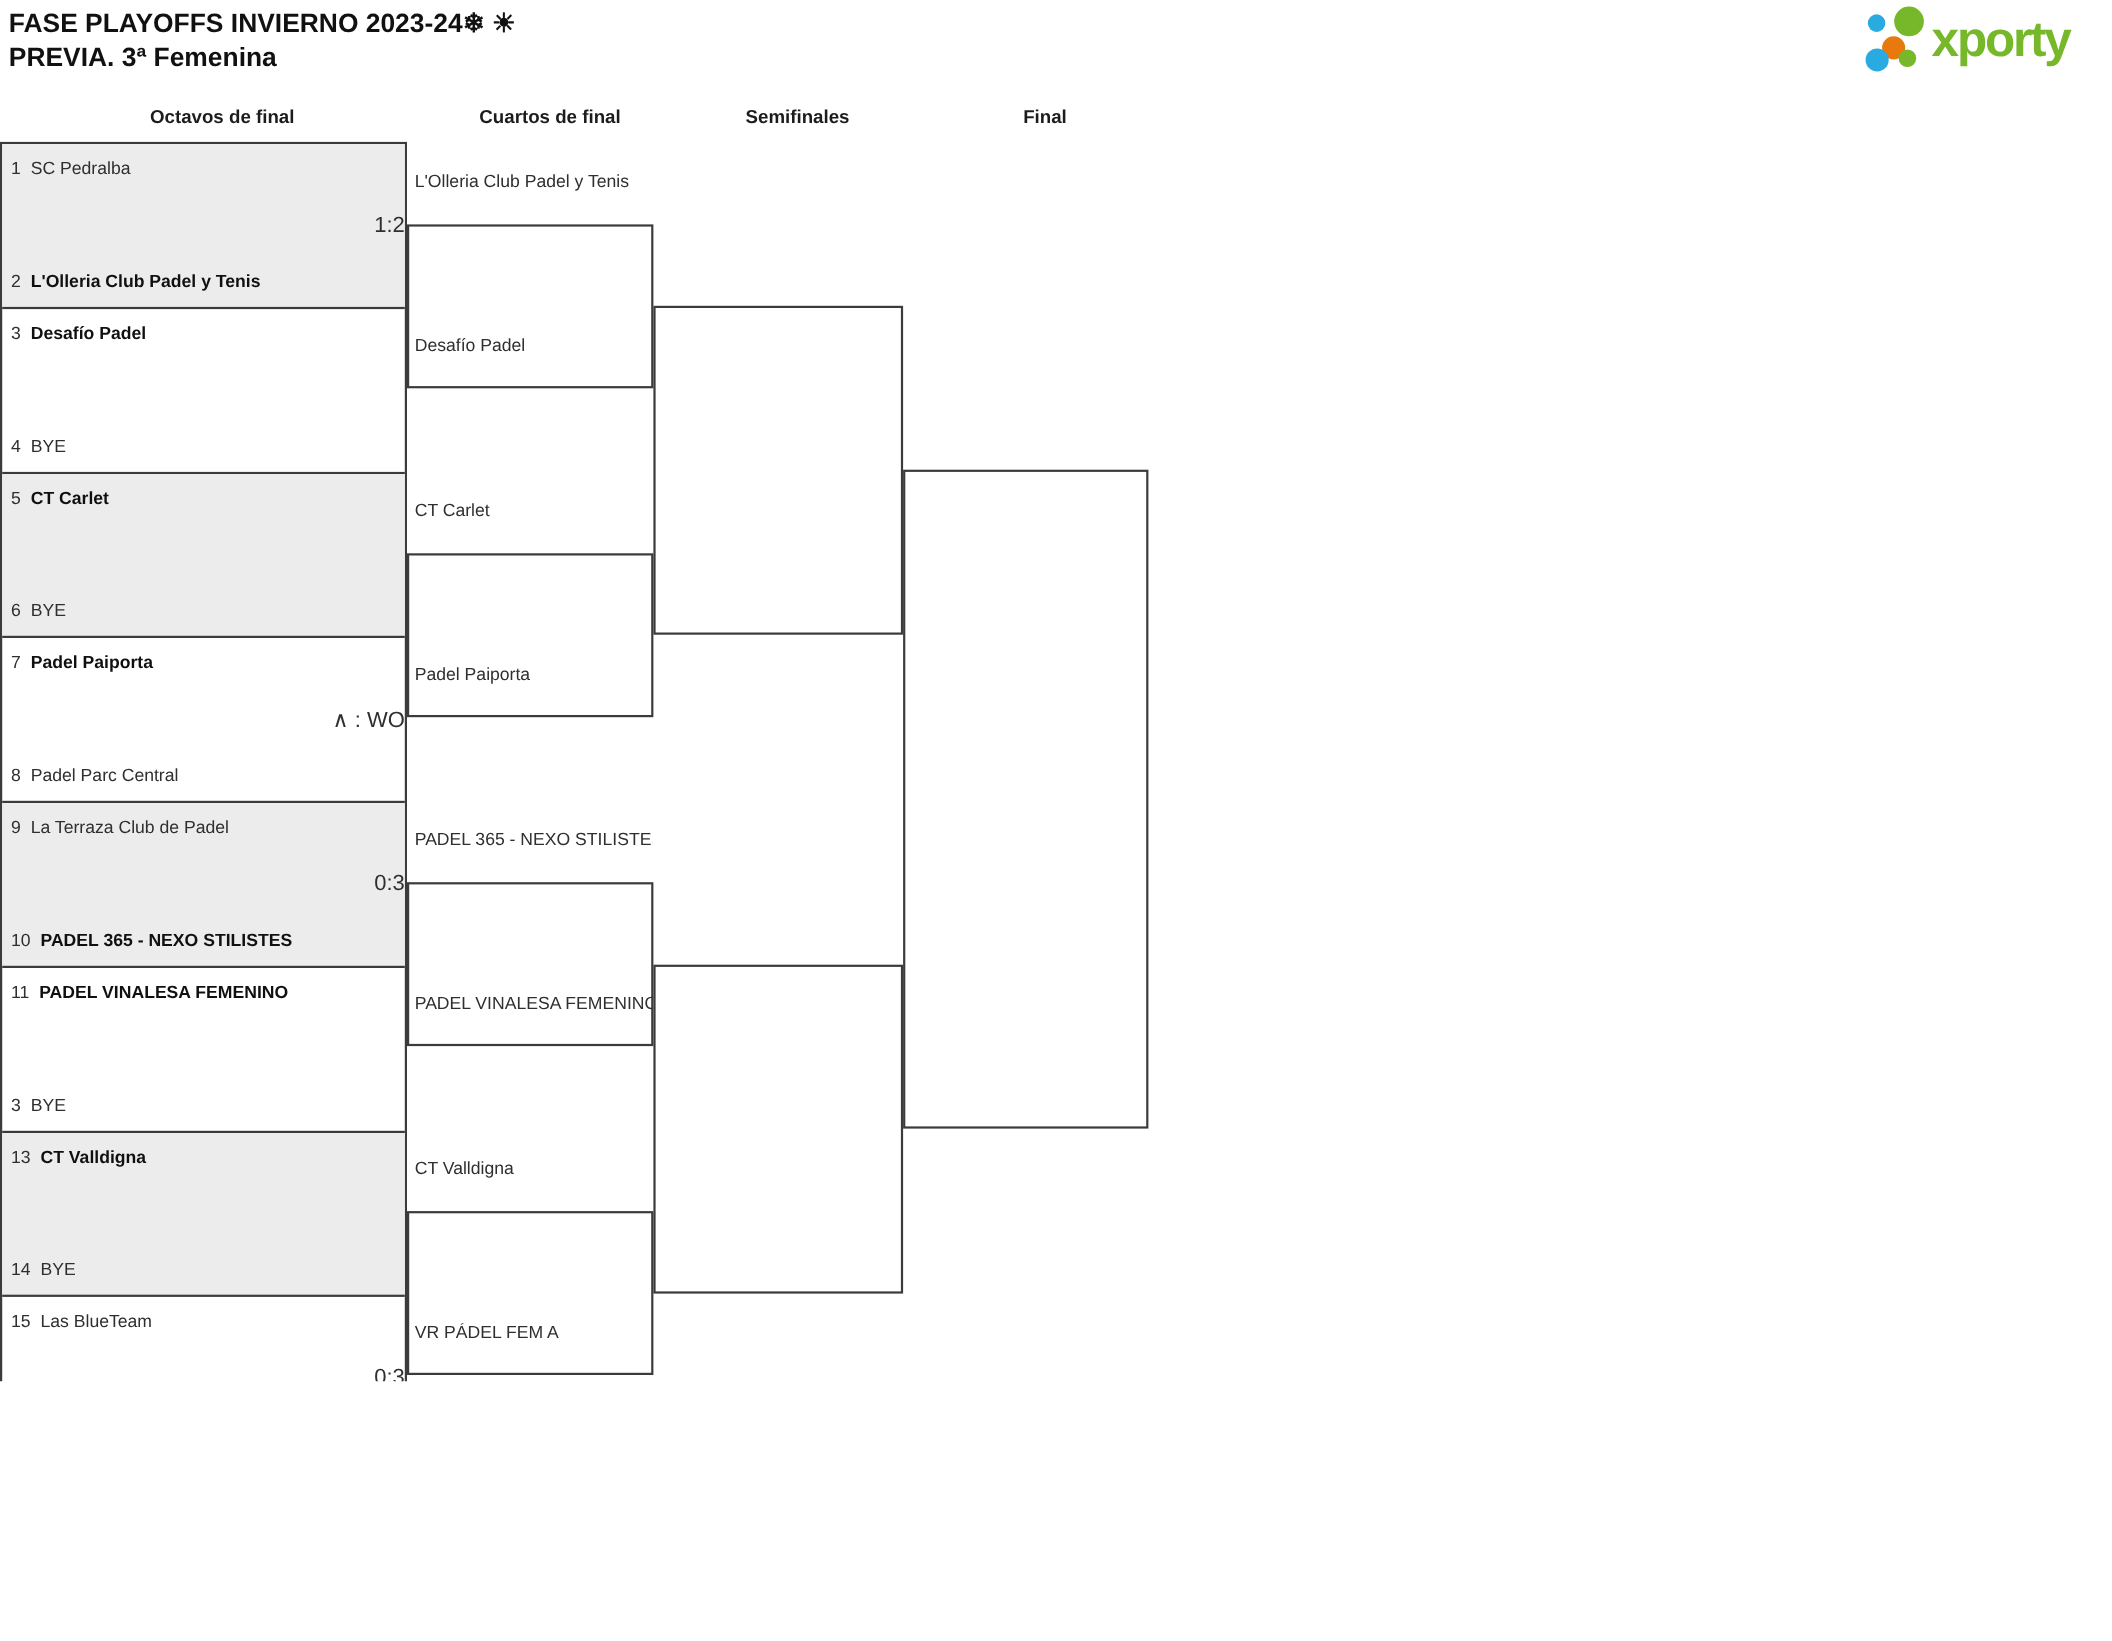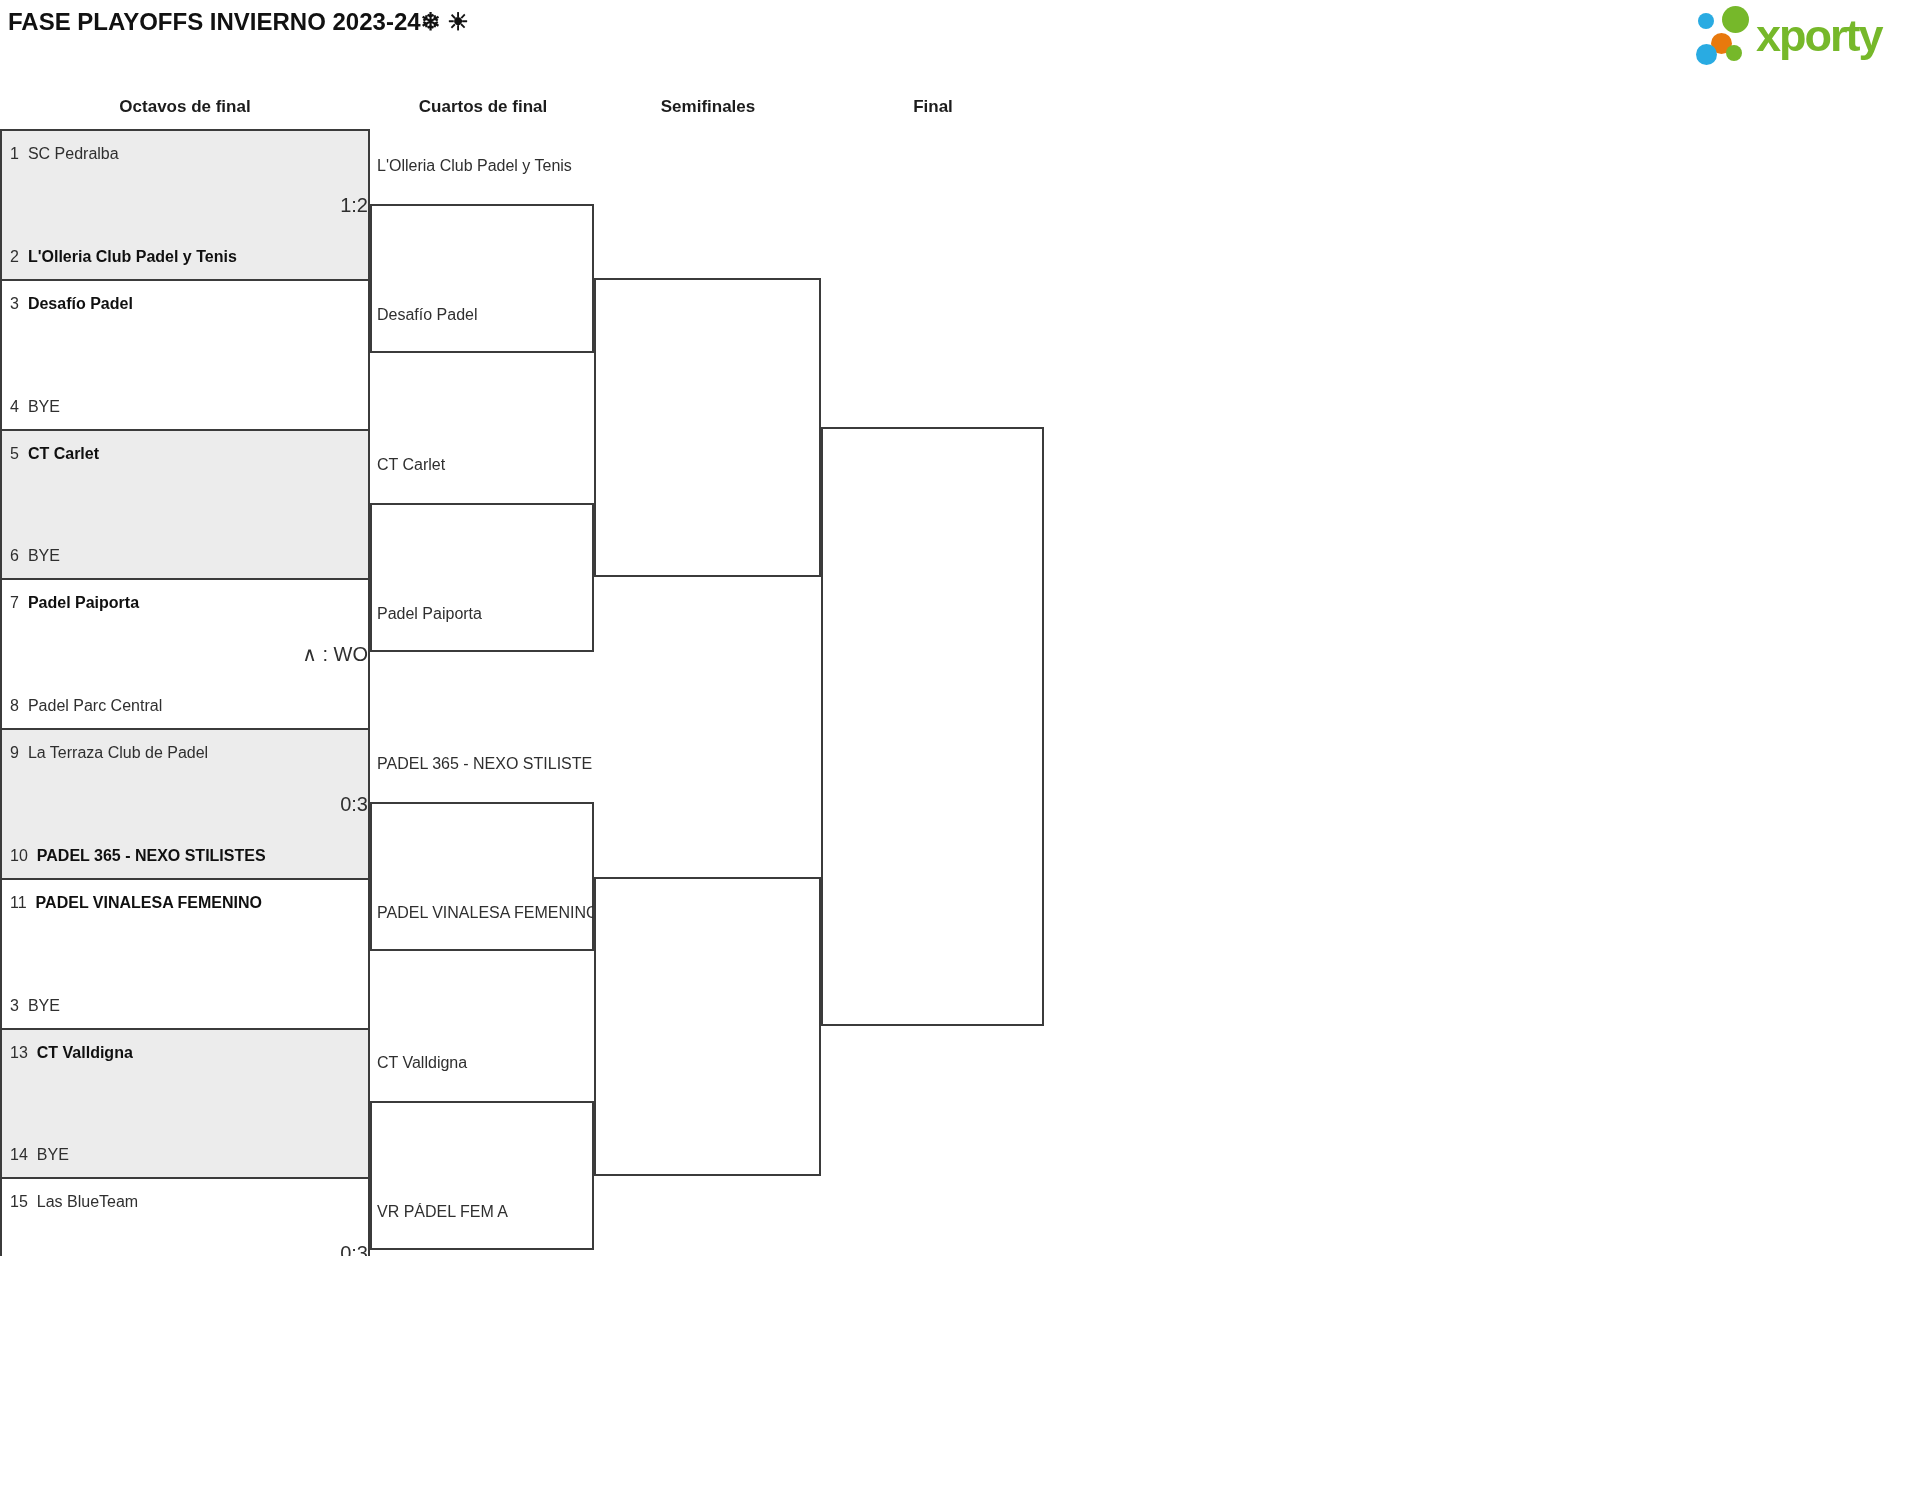--- a/index.html
+++ b/index.html
@@ -3,21 +3,21 @@
 <meta charset="utf-8">
 <style>
   html,body{margin:0;padding:0;background:#ffffff;}
   .page{
     position:relative;width:1920px;height:1256px;background:#ffffff;overflow:hidden;
     font-family:Liberation Sans, sans-serif;color:#2f2f2f;
   }
   
   .title{position:absolute;left:8px;top:6px;font-size:24px;line-height:31px;font-weight:700;color:#111;}
   
-  .col-header{position:absolute;top:97px;transform:translateX(-50%);font-size:17px;font-weight:700;color:#1c1c1c;white-space:nowrap;}
+  .col-header{position:absolute;top:97px;transform:translateX(-50%);font-size:17px;font-weight:700;color:#1c1c1c;white-space:nowrap;margin-left:17px;}
   
   .r16{position:absolute;left:0;top:129px;width:370px;height:1200px;border:2px solid #3b3b3b;box-sizing:border-box;display:flex;flex-direction:column;}
   .m{flex:1;position:relative;display:flex;flex-direction:column;justify-content:space-between;padding:13px 0;box-sizing:border-box;border-bottom:2px solid #3b3b3b;}
   .m:last-child{border-bottom:none;}
   .m.alt{background:#ececec;}
   .player{display:flex;align-items:baseline;padding-left:8px;font-size:16px;line-height:19px;}
   .seed{color:#2f2f2f;flex:0 0 auto;}
   .pname{margin-left:9px;white-space:nowrap;}
   .pname.win{font-weight:700;color:#101010;}
   .score{position:absolute;left:0;right:0;top:50%;transform:translateY(-50%);text-align:right;font-size:20px;color:#2f2f2f;}
@@ -30,20 +30,21 @@
   .dot{position:absolute;border-radius:50%;}
   .logo-text{position:absolute;left:64px;top:11px;font-size:45px;line-height:46px;font-weight:700;letter-spacing:-2px;color:#76b82a;}
 </style>
 </head>
 <body>
 
 <div class="page">
 
   <div class="title">
     <div>FASE PLAYOFFS INVIERNO 2023-24❄ ☀</div>
+    <div>PREVIA. 3ª Femenina</div>
   </div>
 
   <div class="logo">
     <span class="dot" style="left:6px;top:11px;width:16px;height:16px;background:#29abe2;"></span>
     <span class="dot" style="left:30px;top:4px;width:27px;height:27px;background:#76b82a;"></span>
     <span class="dot" style="left:19px;top:31px;width:21px;height:21px;background:#e8790d;"></span>
     <span class="dot" style="left:4px;top:42px;width:21px;height:21px;background:#29abe2;"></span>
     <span class="dot" style="left:34px;top:43px;width:16px;height:16px;background:#76b82a;"></span>
     <span class="logo-text">xporty</span>
   </div>

